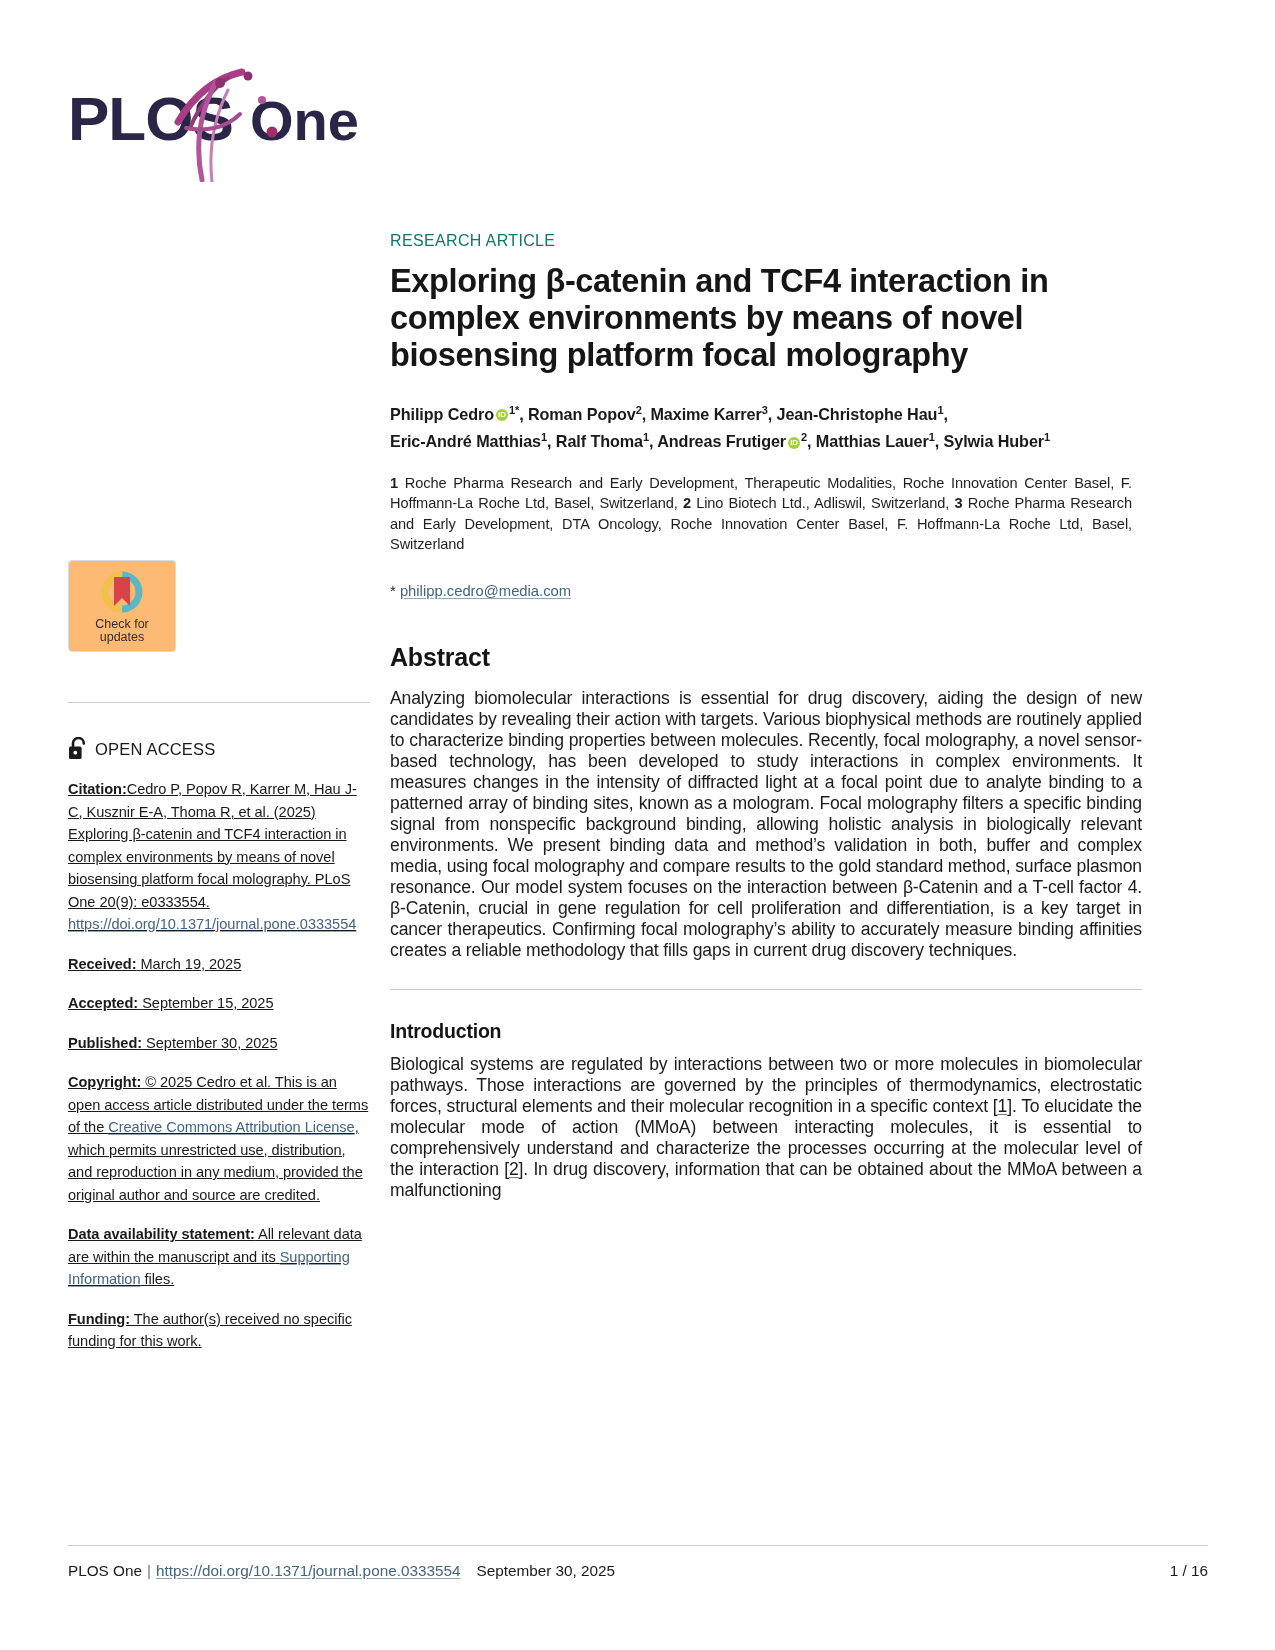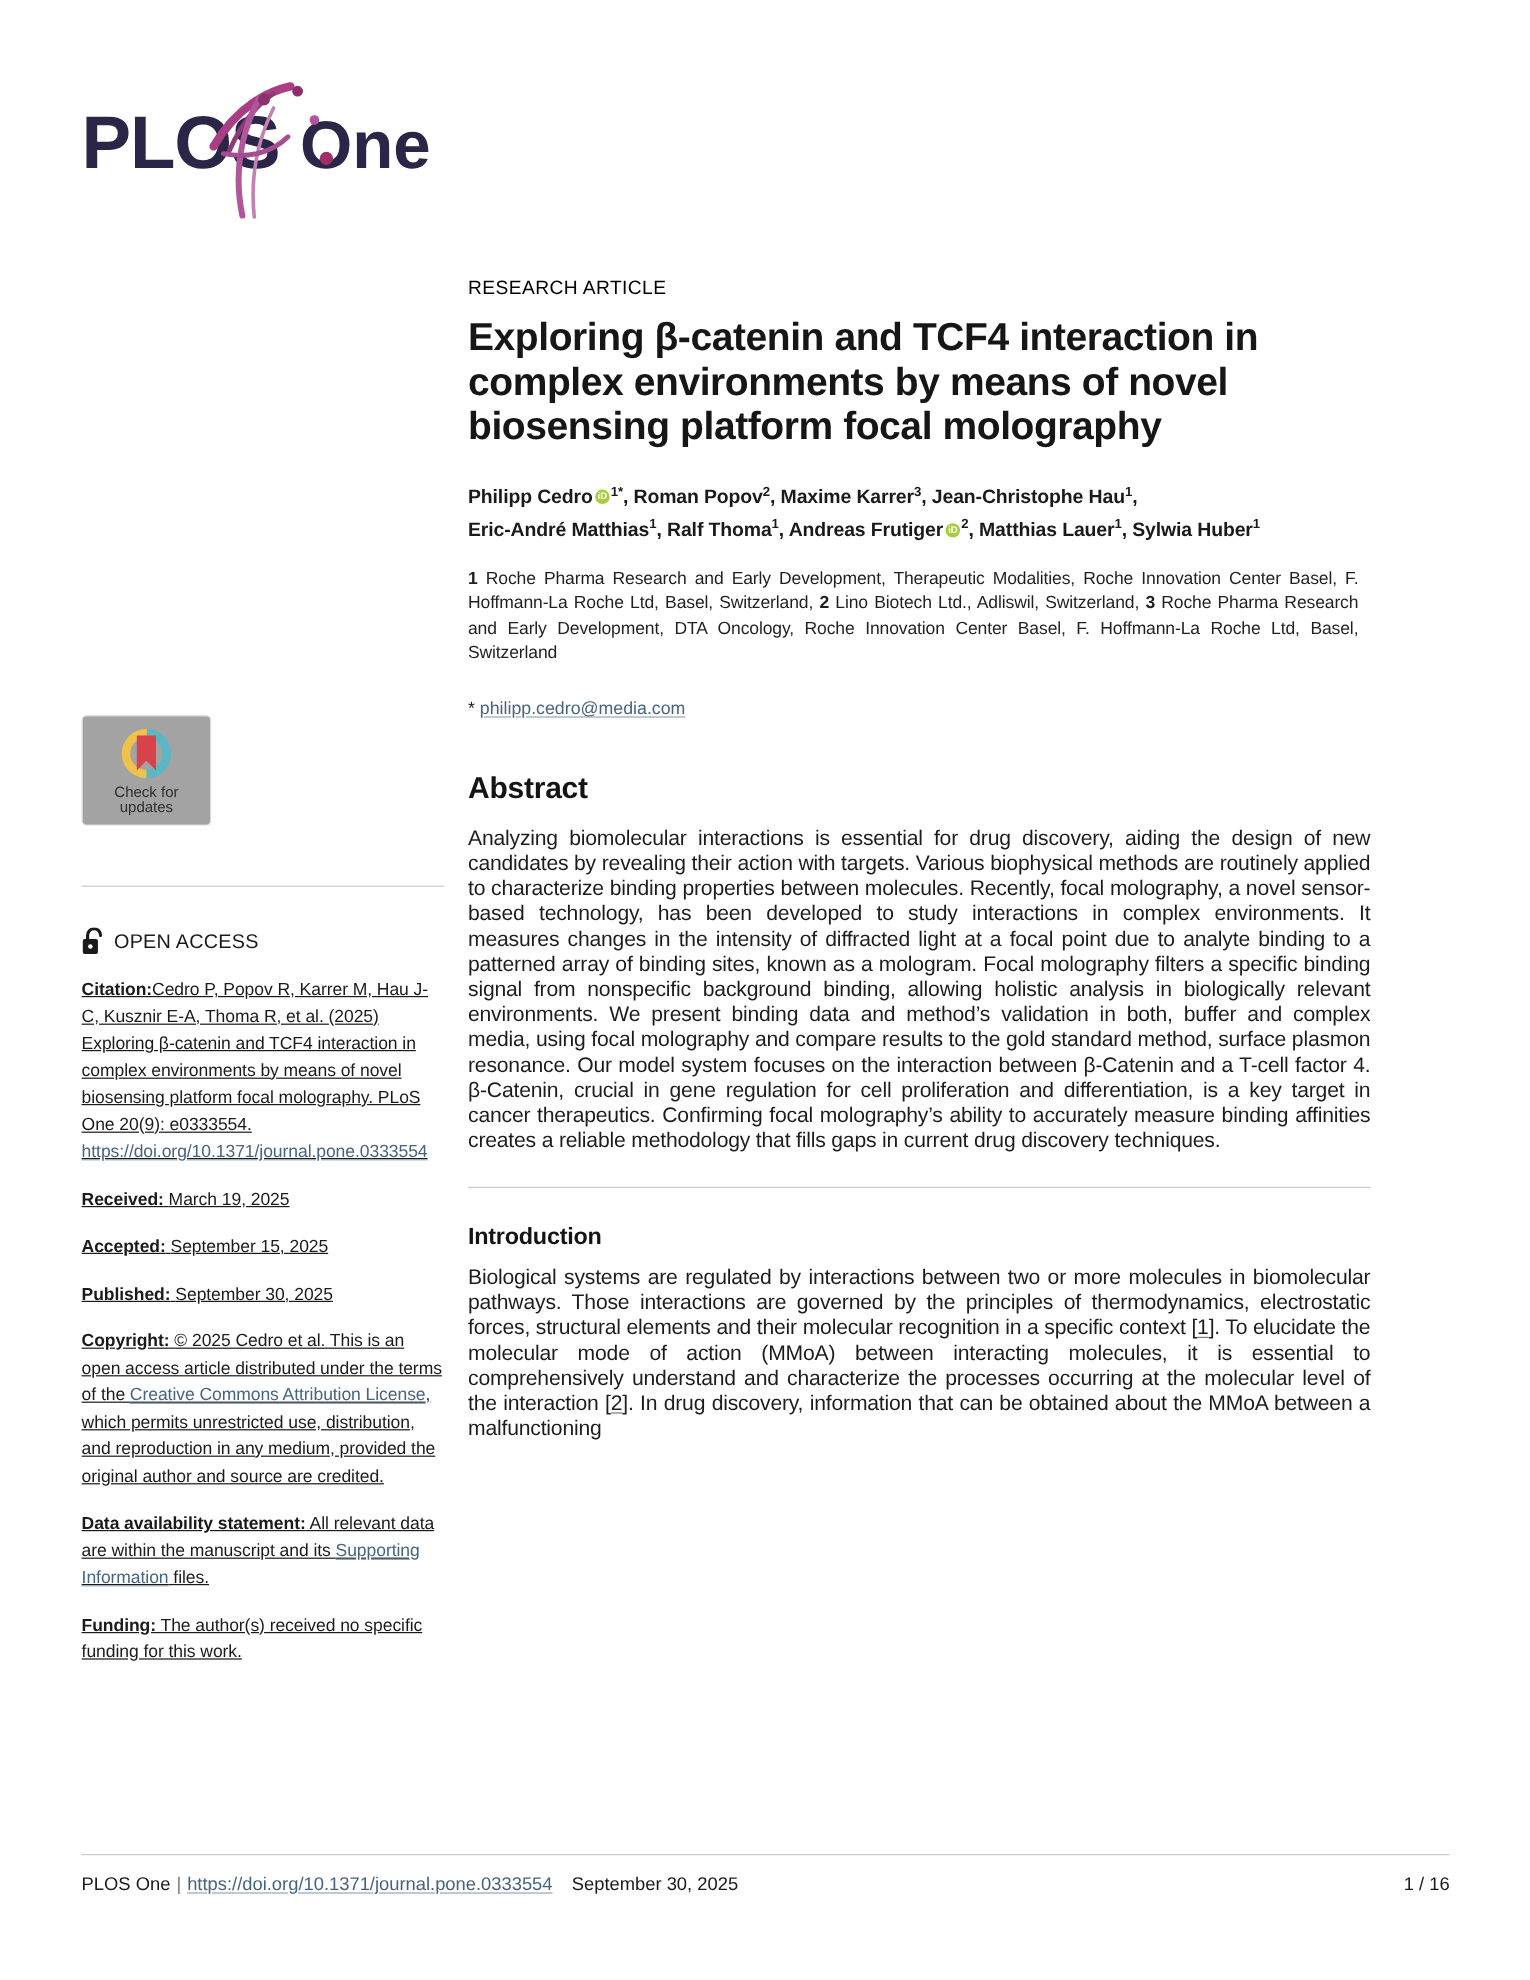--- a/index.html
+++ b/index.html
@@ -34,30 +34,29 @@
   
   .left-col {
     position: absolute;
     left: 68px;
     top: 560px;
     width: 302px;
   }
   .crossmark {
     width: 108px;
     height: 92px;
-    background: #a3a3a3;
+    background: #fdba74;
     border: 1px solid #dcdcdc;
     border-radius: 4px;
     box-sizing: border-box;
     display: flex;
     flex-direction: column;
     align-items: center;
     justify-content: flex-start;
     padding-top: 7px;
-    margin-top: 36px;
   }
   .crossmark-lines {
     margin-top: 2px;
     text-align: center;
     font-size: 12.5px;
     line-height: 13px;
     color: #2e2e2e;
     font-family: "Liberation Sans", sans-serif;
   }
   .cm-divider {
@@ -96,21 +95,21 @@
   
   .right-col {
     position: absolute;
     left: 390px;
     top: 232px;
     width: 752px;
   }
   .kicker {
     font-size: 16px;
     letter-spacing: 0.35px;
-    color: #000000;
+    color: #0f766e;
     margin-bottom: 13px;
   }
   .title {
     font-size: 32.5px;
     line-height: 37px;
     font-weight: bold;
     color: #161616;
     letter-spacing: -0.35px;
     margin: 0 0 25px 0;
     max-width: 680px;

